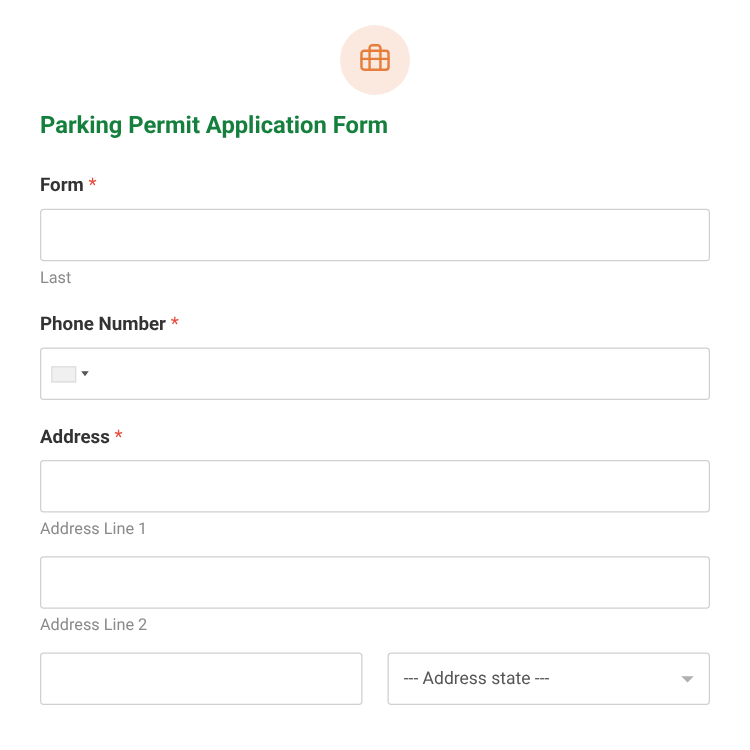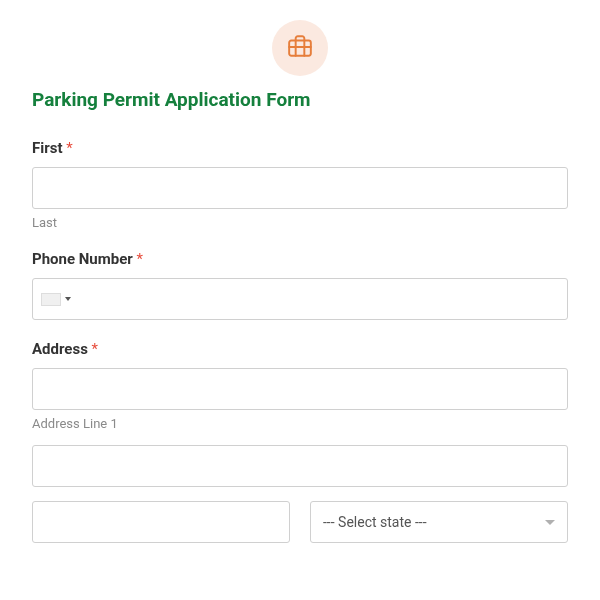--- a/index.html
+++ b/index.html
@@ -135,21 +135,21 @@
       <path d="M16 21V5a2 2 0 0 0-2-2h-4a2 2 0 0 0-2 2v16"></path>
       <line x1="2" y1="13" x2="22" y2="13"></line>
     </svg>
   </span>
 </div>
 
 <h1 class="form-title">Parking Permit Application Form</h1>
 
 <div class="section">
   <label class="field-label">
-    <span>First</span>
+    <span>Form</span>
     <span class="required">*</span>
   </label>
   <div class="row">
     <div class="col">
       <input type="text" class="text-input" style="">
       <span class="sub-label">Last</span>
     </div>
   </div>
 </div>
 
@@ -170,25 +170,26 @@
   <label class="field-label">
     <span>Address</span>
     <span class="required">*</span>
   </label>
   <div class="addr-line">
     <input type="text" class="text-input" style="">
     <span class="sub-label">Address Line 1</span>
   </div>
   <div class="addr-line">
     <input type="text" class="text-input" style="">
+    <span class="sub-label">Address Line 2</span>
   </div>
   <div class="row">
     <div class="col">
       <input type="text" class="text-input" style="">
     </div>
     <div class="col">
       <div class="select-wrap">
-        <span class="select-text">--- Select state ---</span>
+        <span class="select-text">--- Address state ---</span>
         <span class="select-caret"></span>
       </div>
     </div>
   </div>
 </div>
 
 </body></html>

